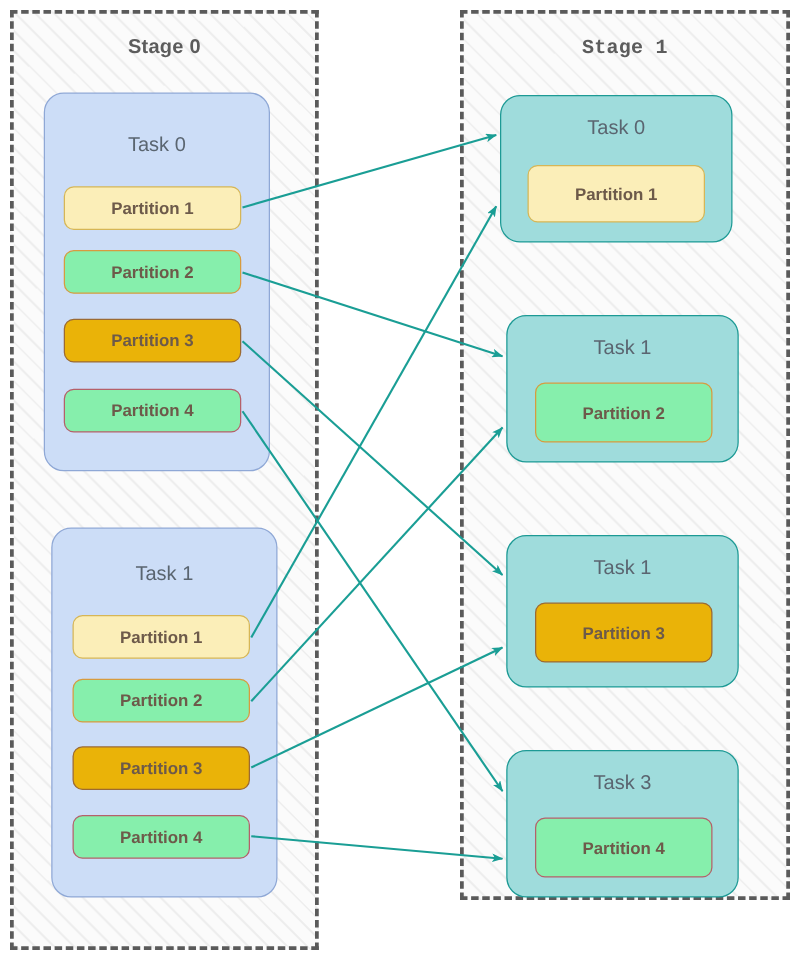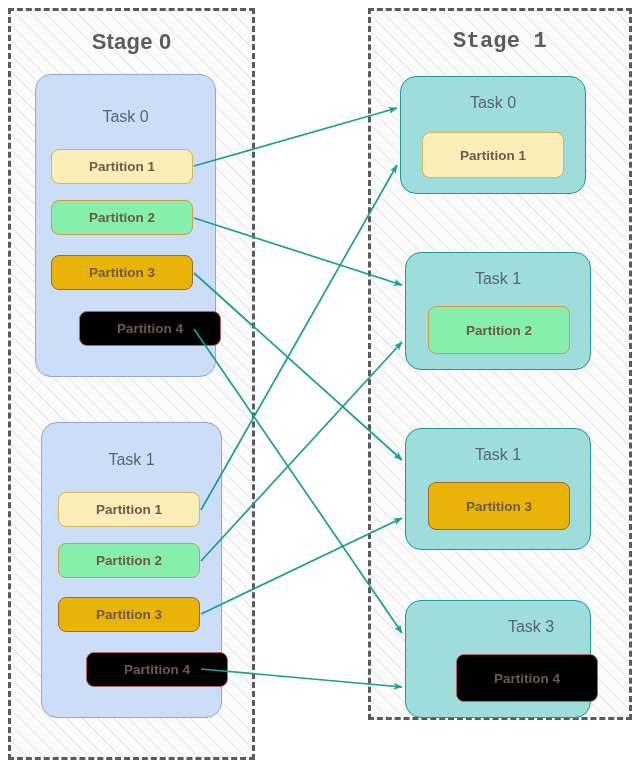--- a/index.html
+++ b/index.html
@@ -36,21 +36,21 @@
   }
   #stage-0 { left: 8px;   top: 8px;  width: 247px; height: 752px; }
   #stage-1 { left: 368px; top: 8px;  width: 264px; height: 712px; font-family: Liberation Mono, monospace; }
 
   .stage-title {
     position: absolute;
     top: 18px;
     left: 0;
     width: 100%;
     text-align: center;
-    font-size: 22px;
+    font-size: 16px;
     font-weight: bold;
     color: #5c5c5c;
     letter-spacing: 0.2px;
   }
 
   
   .task {
     position: absolute;
     box-sizing: border-box;
     border-radius: 16px;
@@ -83,21 +83,21 @@
     align-items: center;
     justify-content: center;
     font-size: 13.5px;
     font-weight: bold;
     color: #6d5a4a;
     z-index: 4;
   }
   .p-yellow { background: #fbeeb8; border: 1.4px solid #d6b656; }
   .p-peach  { background: #86efac; border: 1.4px solid #d79b3f; }
   .p-orange { background: #eab308; border: 1.4px solid #9b6a33; }
-  .p-pink   { background: #000000; border: 1.4px solid #b5606a; margin-left: 28px; }
+  .p-pink   { background: #86efac; border: 1.4px solid #b5606a; }
 
   
   #arrows {
     position: absolute;
     left: 0; top: 0;
     width: 637px; height: 768px;
     z-index: 5;
     pointer-events: none;
   }
 </style>
@@ -161,21 +161,21 @@
   </div>
 
   <div class="task task-dst" style="left:405px; top:428px; width:186px; height:122px;">
     <div class="task-title" style="top:17px;">Task 1</div>
   </div>
   <div class="part p-orange" style="left:428px; top:482px; width:142px; height:48px;">
     <span>Partition 3</span>
   </div>
 
   <div class="task task-dst" style="left:405px; top:600px; width:186px; height:118px;">
-    <div class="task-title" style="top:17px;padding-left:33px;">Task 3</div>
+    <div class="task-title" style="top:17px;">Task 3</div>
   </div>
   <div class="part p-pink" style="left:428px; top:654px; width:142px; height:48px;">
     <span>Partition 4</span>
   </div>
 
   <svg id="arrows" viewBox="0 0 637 768">
     <defs>
       <marker id="ah" markerWidth="9" markerHeight="7" refX="8.4" refY="3.5" orient="auto" markerUnits="userSpaceOnUse">
         <path d="M0,0 L9,3.5 L0,7 L2.2,3.5 Z" fill="#1a9e95"></path>
       </marker>

